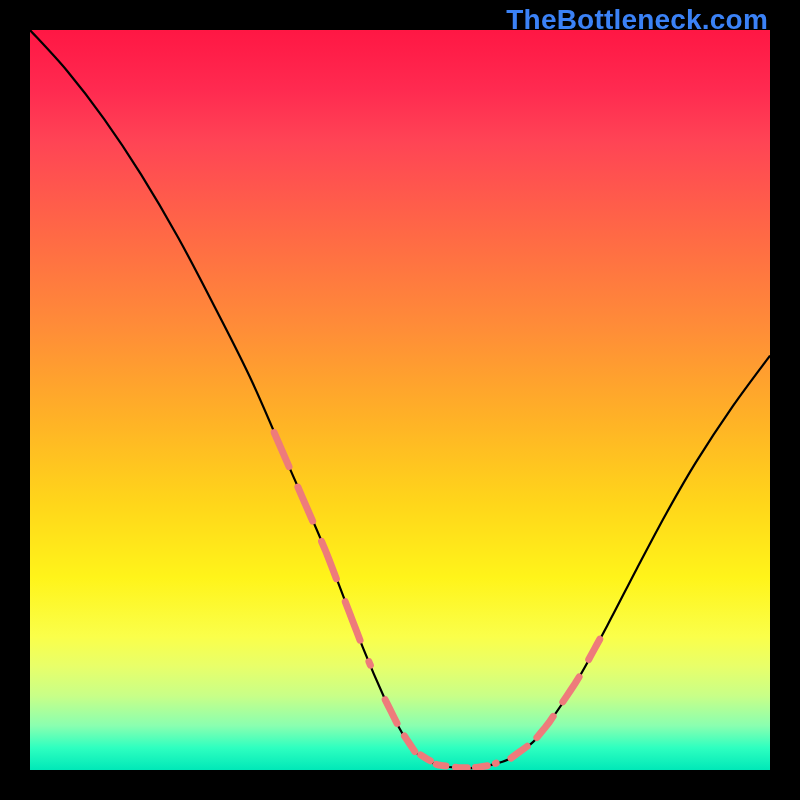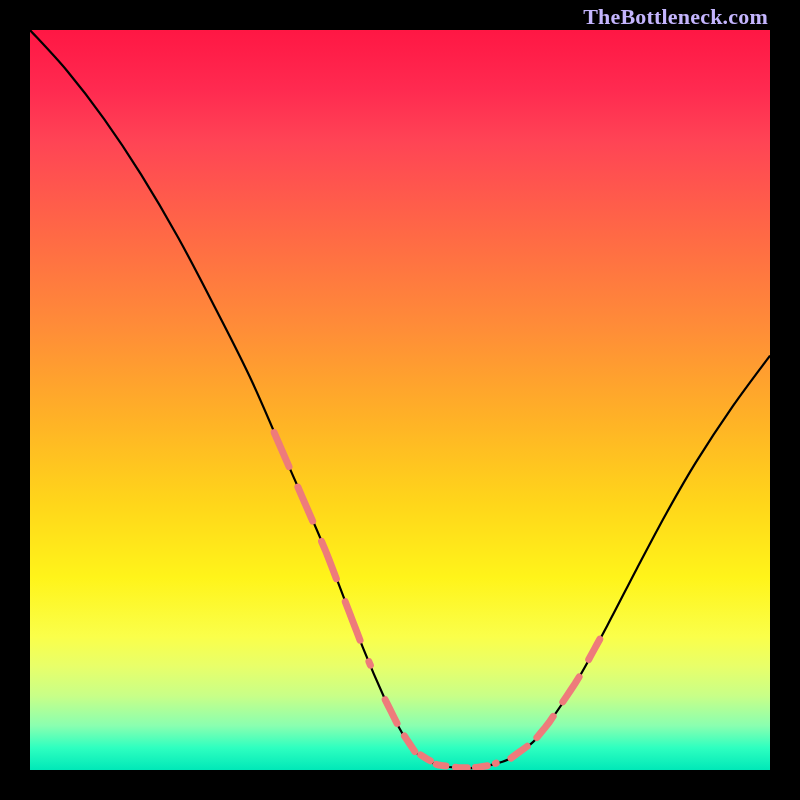--- a/index.html
+++ b/index.html
@@ -53,24 +53,24 @@
     position: absolute;
     left: 0;
     top: 0;
     width: 740px;
     height: 740px;
   }
   .watermark {
     position: absolute;
     top: 4px;
     right: 32px;
-    font-family: Liberation Serif, serif;
-    font-size: 22px;
+    font-family: Liberation Sans, sans-serif;
+    font-size: 28px;
     font-weight: bold;
-    color: #c4b5fd;
+    color: #3b82f6;
     letter-spacing: 0.2px;
     user-select: none;
   }
 </style>
 </head>
 <body>
 
 <div class="watermark">TheBottleneck.com</div>
 
 <div class="frame">

